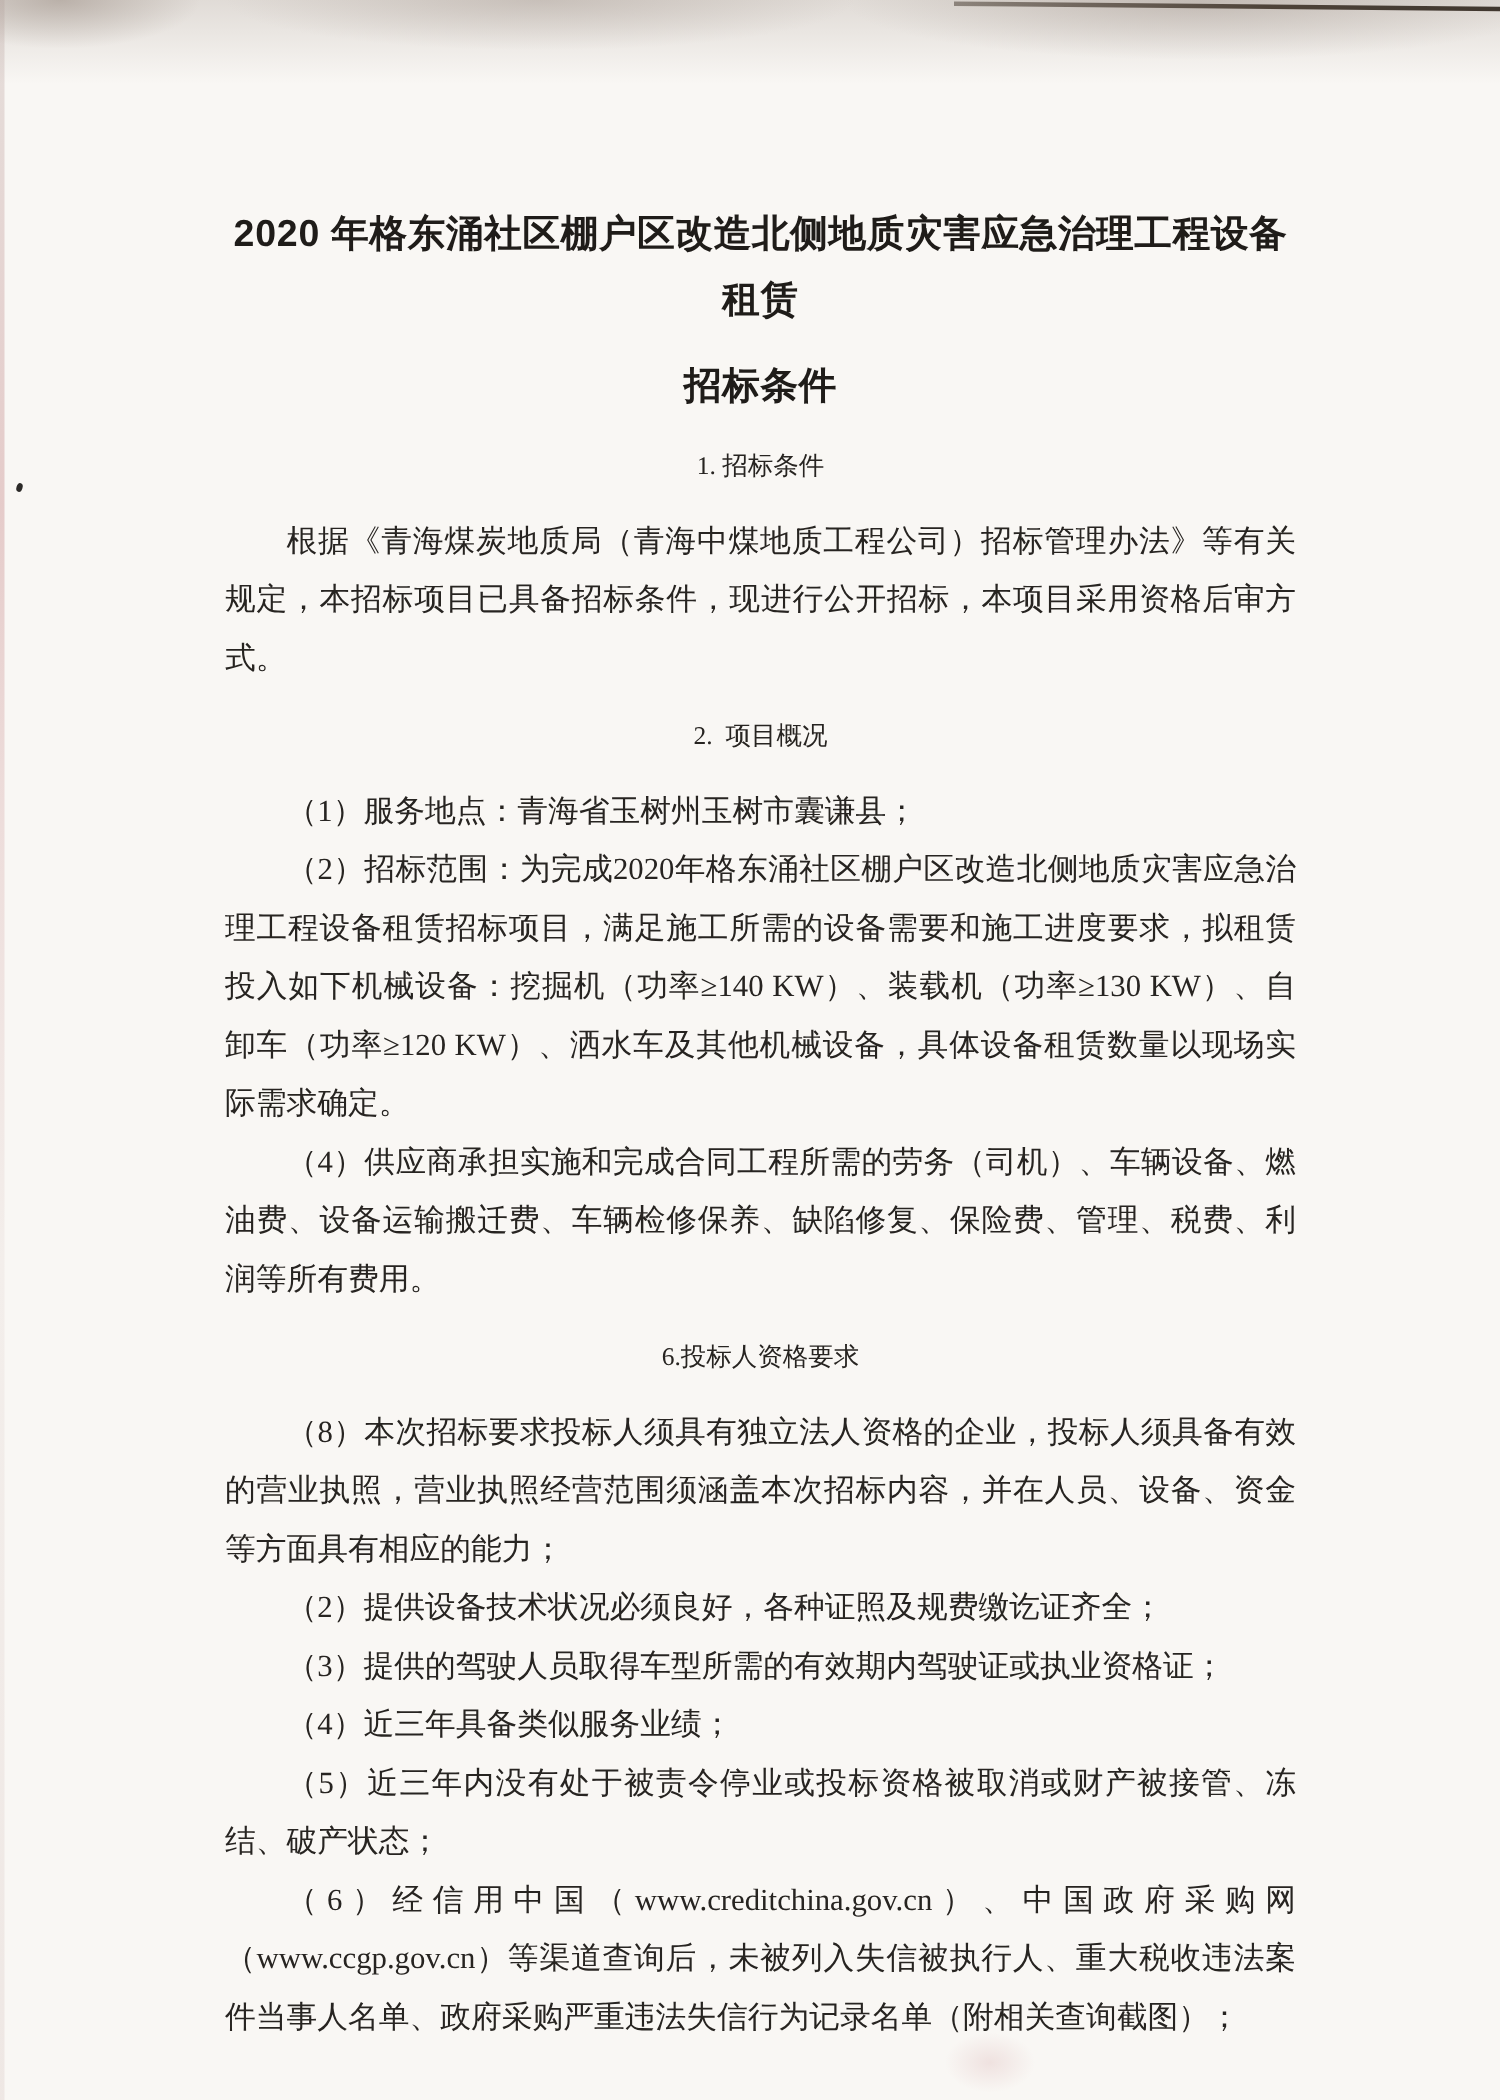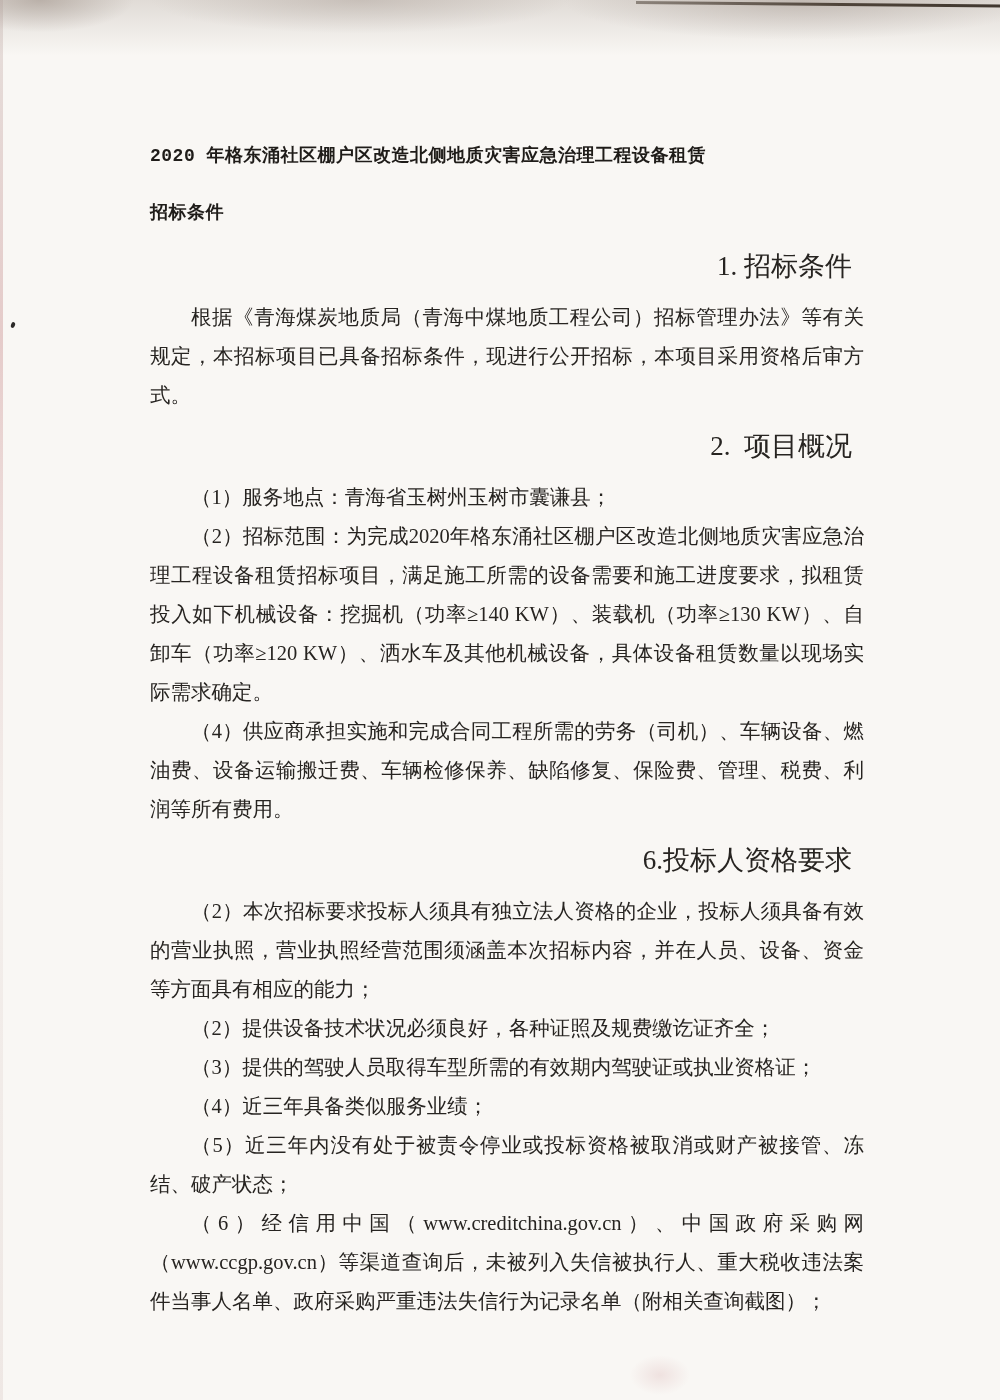--- a/index.html
+++ b/index.html
@@ -71,43 +71,43 @@
   }
   
   .content {
     position: absolute;
     left: 150px;
     top: 134px;
     width: 714px;
   }
   .doc-title {
     margin: 0;
-    font-family: Liberation Mono, monospace;
+    font-family: Liberation Sans, sans-serif;
     font-weight: bold;
-    font-size: 18px;
+    font-size: 25px;
     line-height: 44px;
-    text-align: left;
+    text-align: center;
     letter-spacing: 0.5px;
     color: #1f1c19;
   }
   .doc-subtitle {
     margin: 13px 0 0 0;
   }
   .doc-body {
     margin-top: 10px;
     font-size: 20.5px;
     line-height: 39px;
     text-align: justify;
   }
   .section-heading {
     margin: 12px;
-    font-size: 27px;
+    font-size: 17px;
     font-weight: normal;
     white-space: pre-wrap;
-    text-align: right;
+    text-align: center;
   }
   .para {
     margin: 0;
     text-indent: 2em;
   }
 </style>
 </head>
 <body>
 
 <div class="page">
@@ -128,21 +128,21 @@
 
       <h2 class="section-heading">1. 招标条件</h2>
       <p class="para">根据《青海煤炭地质局（青海中煤地质工程公司）招标管理办法》等有关规定，本招标项目已具备招标条件，现进行公开招标，本项目采用资格后审方式。</p>
 
       <h2 class="section-heading">2.  项目概况</h2>
       <p class="para">（1）服务地点：青海省玉树州玉树市囊谦县；</p>
       <p class="para">（2）招标范围：为完成2020年格东涌社区棚户区改造北侧地质灾害应急治理工程设备租赁招标项目，满足施工所需的设备需要和施工进度要求，拟租赁投入如下机械设备：挖掘机（功率≥140 KW）、装载机（功率≥130 KW）、自卸车（功率≥120 KW）、洒水车及其他机械设备，具体设备租赁数量以现场实际需求确定。</p>
       <p class="para">（4）供应商承担实施和完成合同工程所需的劳务（司机）、车辆设备、燃油费、设备运输搬迁费、车辆检修保养、缺陷修复、保险费、管理、税费、利润等所有费用。</p>
 
       <h2 class="section-heading">6.投标人资格要求</h2>
-      <p class="para">（2）本次招标要求投标人须具有独立法人资格的企业，投标人须具备有效的营业执照，营业执照经营范围须涵盖本次招标内容，并在人员、设备、资金等方面具有相应的能力；</p>
+      <p class="para">（8）本次招标要求投标人须具有独立法人资格的企业，投标人须具备有效的营业执照，营业执照经营范围须涵盖本次招标内容，并在人员、设备、资金等方面具有相应的能力；</p>
       <p class="para">（2）提供设备技术状况必须良好，各种证照及规费缴讫证齐全；</p>
       <p class="para">（3）提供的驾驶人员取得车型所需的有效期内驾驶证或执业资格证；</p>
       <p class="para">（4）近三年具备类似服务业绩；</p>
       <p class="para">（5）近三年内没有处于被责令停业或投标资格被取消或财产被接管、冻结、破产状态；</p>
       <p class="para">（6）经信用中国（www.creditchina.gov.cn）、中国政府采购网（www.ccgp.gov.cn）等渠道查询后，未被列入失信被执行人、重大税收违法案件当事人名单、政府采购严重违法失信行为记录名单（附相关查询截图）；</p>
 
     </div>
   </div>
 </div>
 

